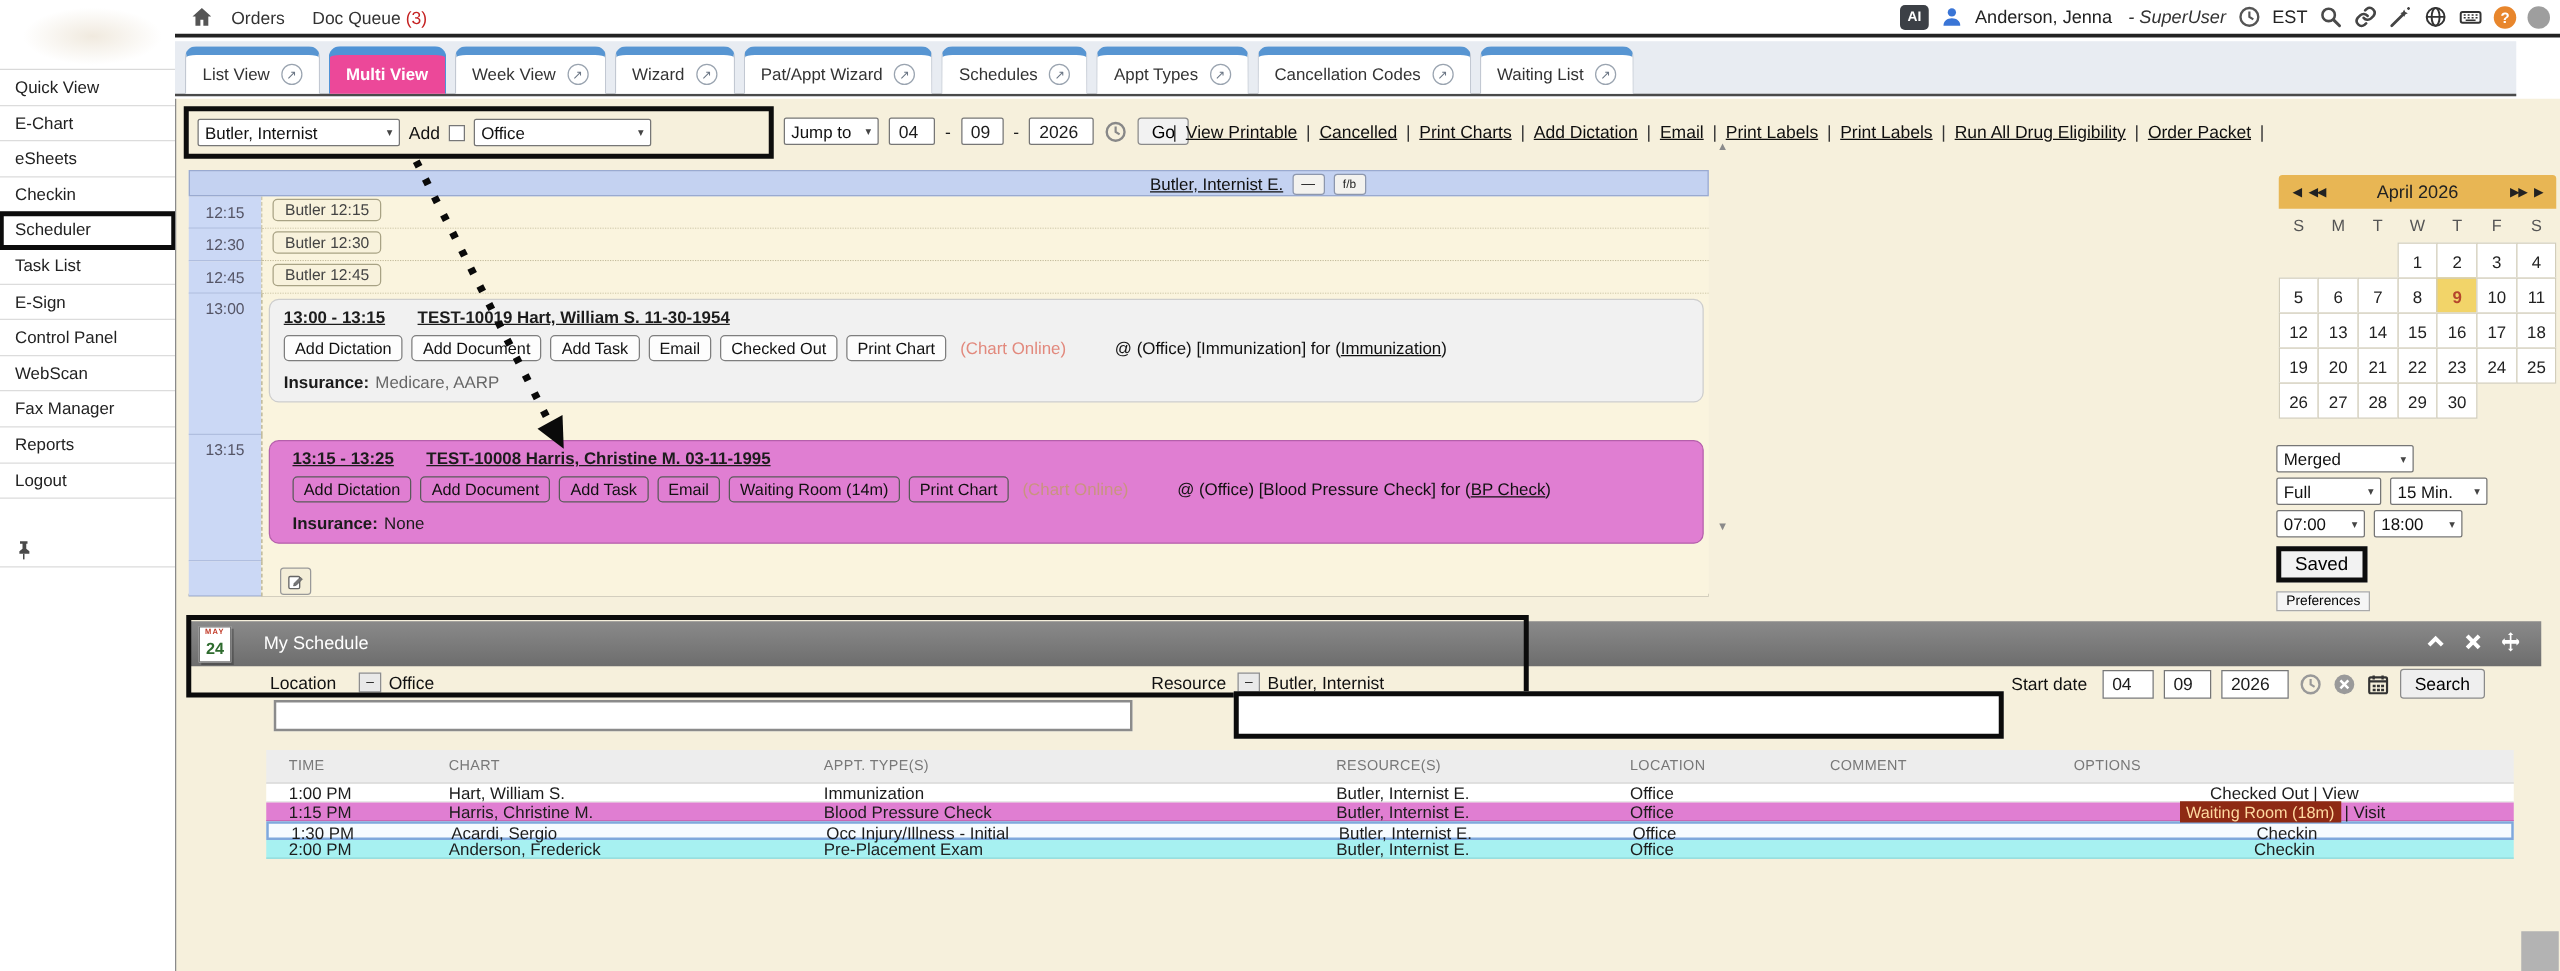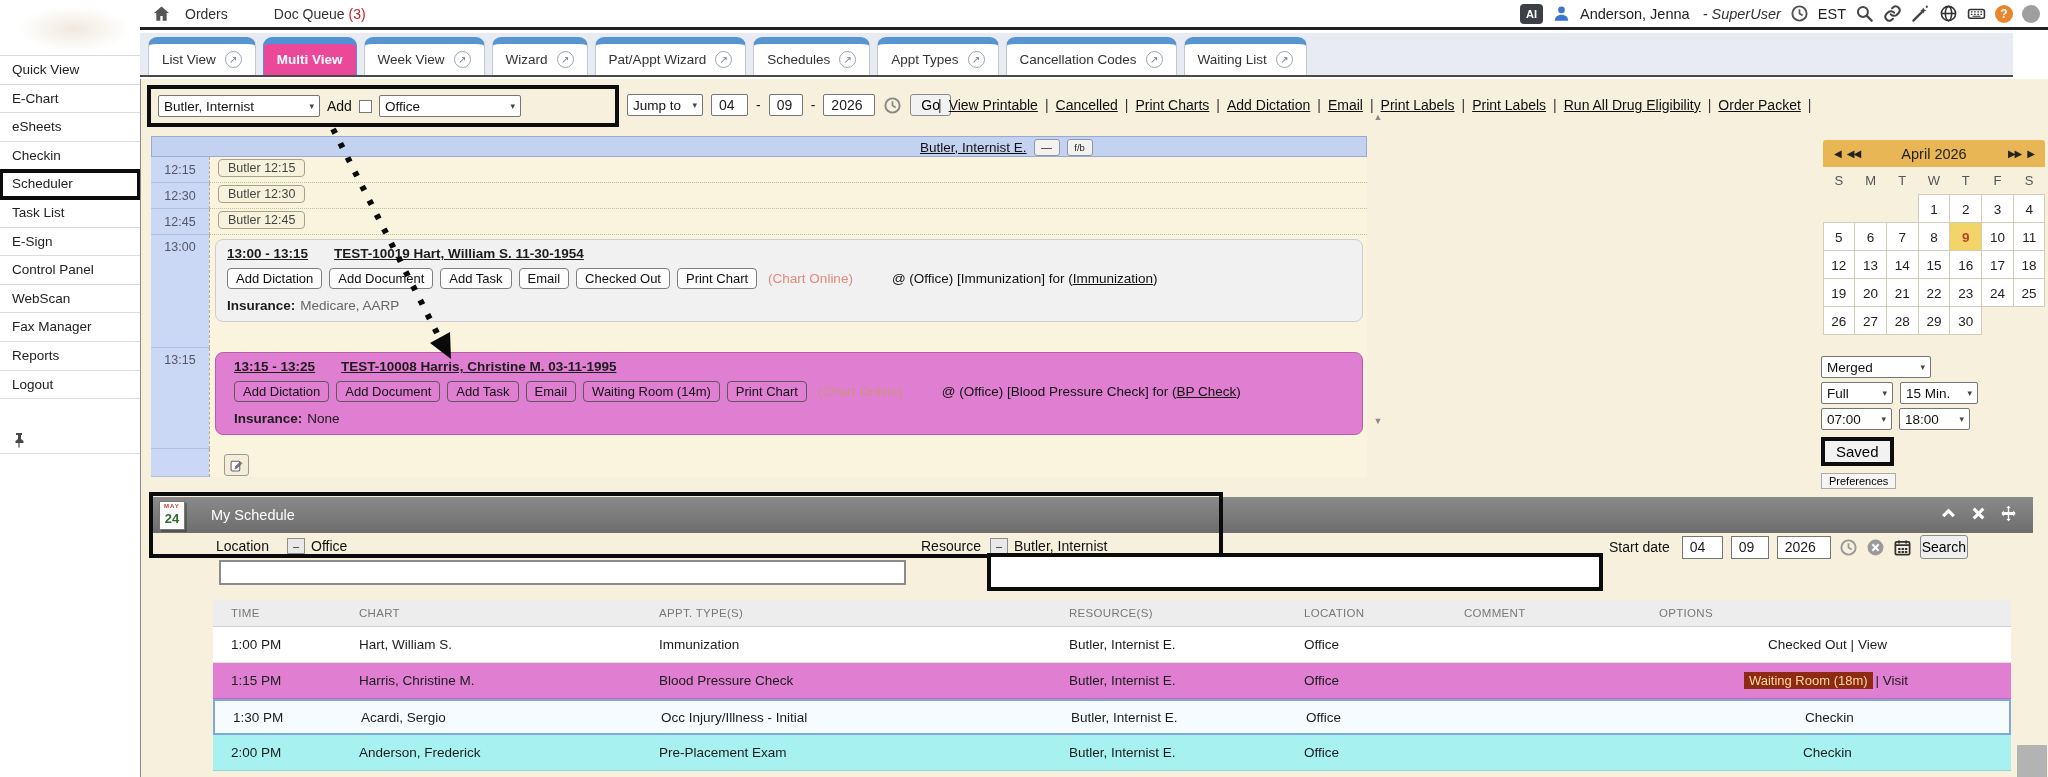--- a/index.html
+++ b/index.html
@@ -13,21 +13,21 @@
   
   #sidebar { position:absolute; left:0; top:55px; width:140px; background:#fff; border-top:1px solid #d9d9d9; }
   .side-item { height:28.6px; line-height:28.6px; padding-left:12px; font-size:13.5px; color:#222;
     border-bottom:1px solid #dcdcdc; cursor:pointer; white-space:nowrap; }
   .side-item.annotated { outline:4px solid #0c0c0c; outline-offset:-3px; }
   .side-pin { height:28px; display:flex; align-items:center; padding-left:13px; border-bottom:1px solid #dcdcdc; }
 
   
   #topbar { position:absolute; left:140px; top:0; width:1908px; height:30px; background:#fff;
     border-bottom:3px solid #222; display:flex; align-items:center; padding:0 8px 0 12px; }
-  #topbar .tb-item { margin-right:22px; font-size:14px; color:#333; cursor:pointer; white-space:nowrap;margin-left:24px; }
+  #topbar .tb-item { margin-right:22px; font-size:14px; color:#333; cursor:pointer; white-space:nowrap; }
   #topbar .count { color:#c52222; }
   #topbar .spacer { flex:1; }
   .tb-right { display:flex; align-items:center; gap:9px; }
   .ai-badge { width:23px; height:20px; background:#3c4046; color:#fff; border-radius:4px; font-size:11px; font-weight:bold;
     display:flex; align-items:center; justify-content:center; }
   .user-name { font-size:14.5px; color:#222; }
   .user-role { font-size:14.5px; font-style:italic; color:#333; margin-left:4px; }
   .tz { font-size:14.5px; color:#222; }
   .icon16 { width:19px; height:19px; display:inline-flex; }
   .help-circle { width:18px; height:18px; border-radius:50%; background:#e8862c; color:#fff; font-weight:bold; font-size:12px;
@@ -46,21 +46,21 @@
 
   
   #main { position:absolute; left:140px; top:79px; width:1908px; height:698px; background:#f6f0dc; border-left:1px solid #8a8a8a; }
 
   
   .tool-annot { position:absolute; left:6px; top:6px; width:472px; height:42px; border:4px solid #0d0d0d;
     display:flex; align-items:center; padding:0 7px; gap:7px; }
   .fsel { height:22px; background:#fff; border:1px solid #767676; border-radius:2px; display:inline-flex;
     align-items:center; justify-content:space-between; padding:0 5px; font-size:13.5px; color:#111; cursor:pointer; white-space:nowrap; }
   .fsel .car { font-size:9px; color:#444; margin-left:6px; }
-  .w-provider{width:162px}.w-office{width:142px}.w-jump{width:76px}.w-merged{width:110px}.w-full{width:72px}.w-15{width:78px}.w-time{width:71px}
+  .w-provider{width:162px}.w-office{width:142px}.w-jump{width:76px}.w-merged{width:110px}.w-full{width:84px}.w-15{width:78px}.w-time{width:71px}
   .chk { width:13px; height:13px; border:1px solid #777; background:#fff; display:inline-block; }
   .lbl { font-size:14px; color:#111; }
   .tool-rest { position:absolute; left:486px; top:15px; display:flex; align-items:center; gap:8px; }
   .date-box { height:22px; background:#fff; border:1px solid #767676; border-radius:2px; font-size:14px;
     display:flex; align-items:center; padding-left:7px; }
   .d-mm{width:37px}.d-dd{width:34px}.d-yy{width:52px}
   .btn { background:#f2f2f2; border:1px solid #8a8a8a; border-radius:3px; padding:2px 10px; font-size:14px; cursor:pointer; }
   .plinks-wrap { position:absolute; left:797px; top:18px; display:flex; align-items:center; gap:7px; }
   .plinks { display:flex; align-items:center; gap:7px; }
   .plink { text-decoration:underline; color:#0f0f0f; font-size:14px; white-space:nowrap; cursor:pointer; }
@@ -145,28 +145,28 @@
   .minus-btn { position:absolute; top:459px; width:18px; height:16px; background:#e9e9e9; border:1px solid #8e8e8e;
     font-size:11px; display:flex; align-items:center; justify-content:center; cursor:pointer; }
   .ms-val { position:absolute; top:459px; font-size:14px; color:#111; }
   .ms-input1 { position:absolute; left:78px; top:481px; width:687px; height:25px; background:#fff; border:2px solid #8b8b8b; }
   .ms-input2 { position:absolute; left:846px; top:474px; width:616px; height:38px; background:#fff; border:4px solid #0b0b0b; z-index:41; }
   .sd-cluster { position:absolute; left:1468px; top:456px; display:flex; align-items:center; gap:8px; }
   .sd-label { font-size:14px; color:#111; margin-right:4px; }
   .sd-box { height:23px; background:#fff; border:1px solid #767676; font-size:14px; display:flex; align-items:center; padding-left:7px; }
   .sd-mm{width:41px}.sd-dd{width:38px}.sd-yy{width:54px}
   .sd-ic { width:19px; height:19px; display:inline-flex; cursor:pointer; }
-  .search-btn { background:#efefef; border:1px solid #8a8a8a; border-radius:3px; padding:3px 1px; font-size:14px; cursor:pointer; }
+  .search-btn { background:#efefef; border:1px solid #8a8a8a; border-radius:3px; padding:3px 11px; font-size:14px; cursor:pointer; }
 
   
   .tbl { position:absolute; left:72px; top:521px; width:1798px; font-size:13.5px; }
   .tbl-head { display:grid; grid-template-columns:128px 300px 410px 235px 160px 195px 370px; height:27px;
     align-items:center; background:#ededed; color:#787878; font-size:11.5px; border-bottom:1px solid #cfcfcf; }
   .tbl-head .hcell { padding-left:18px; letter-spacing:.3px; }
-  .trow { display:grid; grid-template-columns:128px 300px 410px 235px 160px 195px 370px; height:36px;
+  .trow { display:grid; grid-template-columns:128px 300px 410px 235px 160px 195px 370px; height:15px;
     align-items:center; background:#fff; border-bottom:1px solid #e2e2e2; cursor:pointer; }
   .trow .tcell { padding-left:18px; white-space:nowrap; }
   .trow .tcell.c-opt { text-align:center; padding-left:0; }
   .trow.pink { background:#e07ed2; border-bottom:1px solid #c867b4; }
   .trow.selected { background:#f6fbff; border:2px solid #7fa8dc; }
   .trow.cyan { background:#a7f1f1; border-bottom:1px solid #8fd9d9; }
   .wr-badge { background:#8e2a14; color:#ffd9a0; padding:1px 5px; font-size:13px; }
   .wr-badge:empty { display:none; }
   .opt-text { margin-left:3px; }
 

